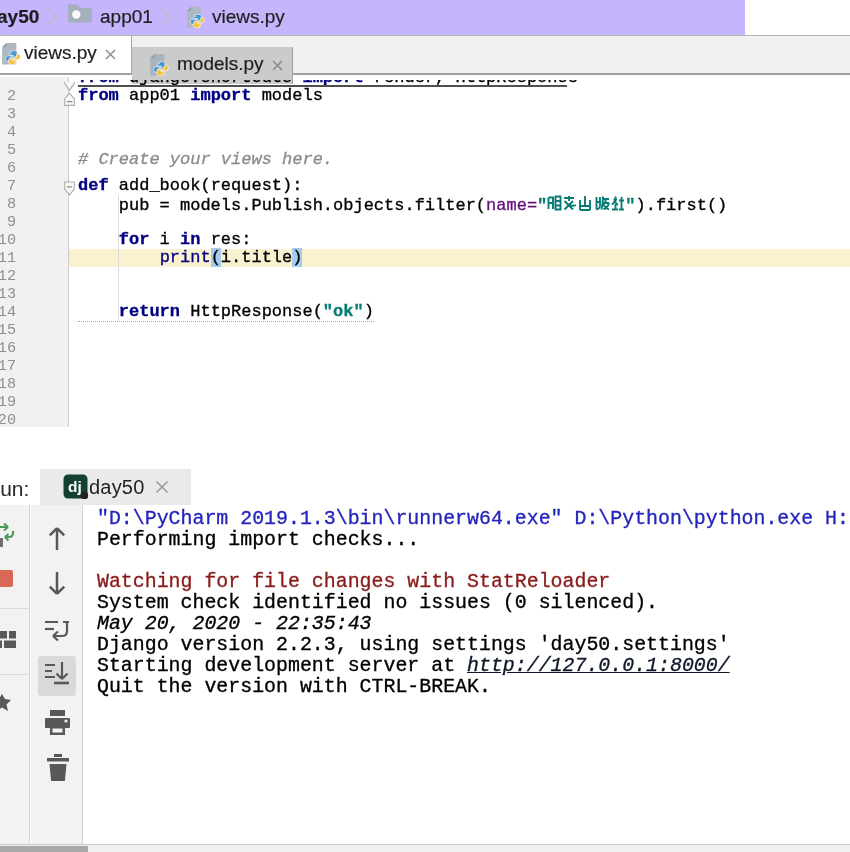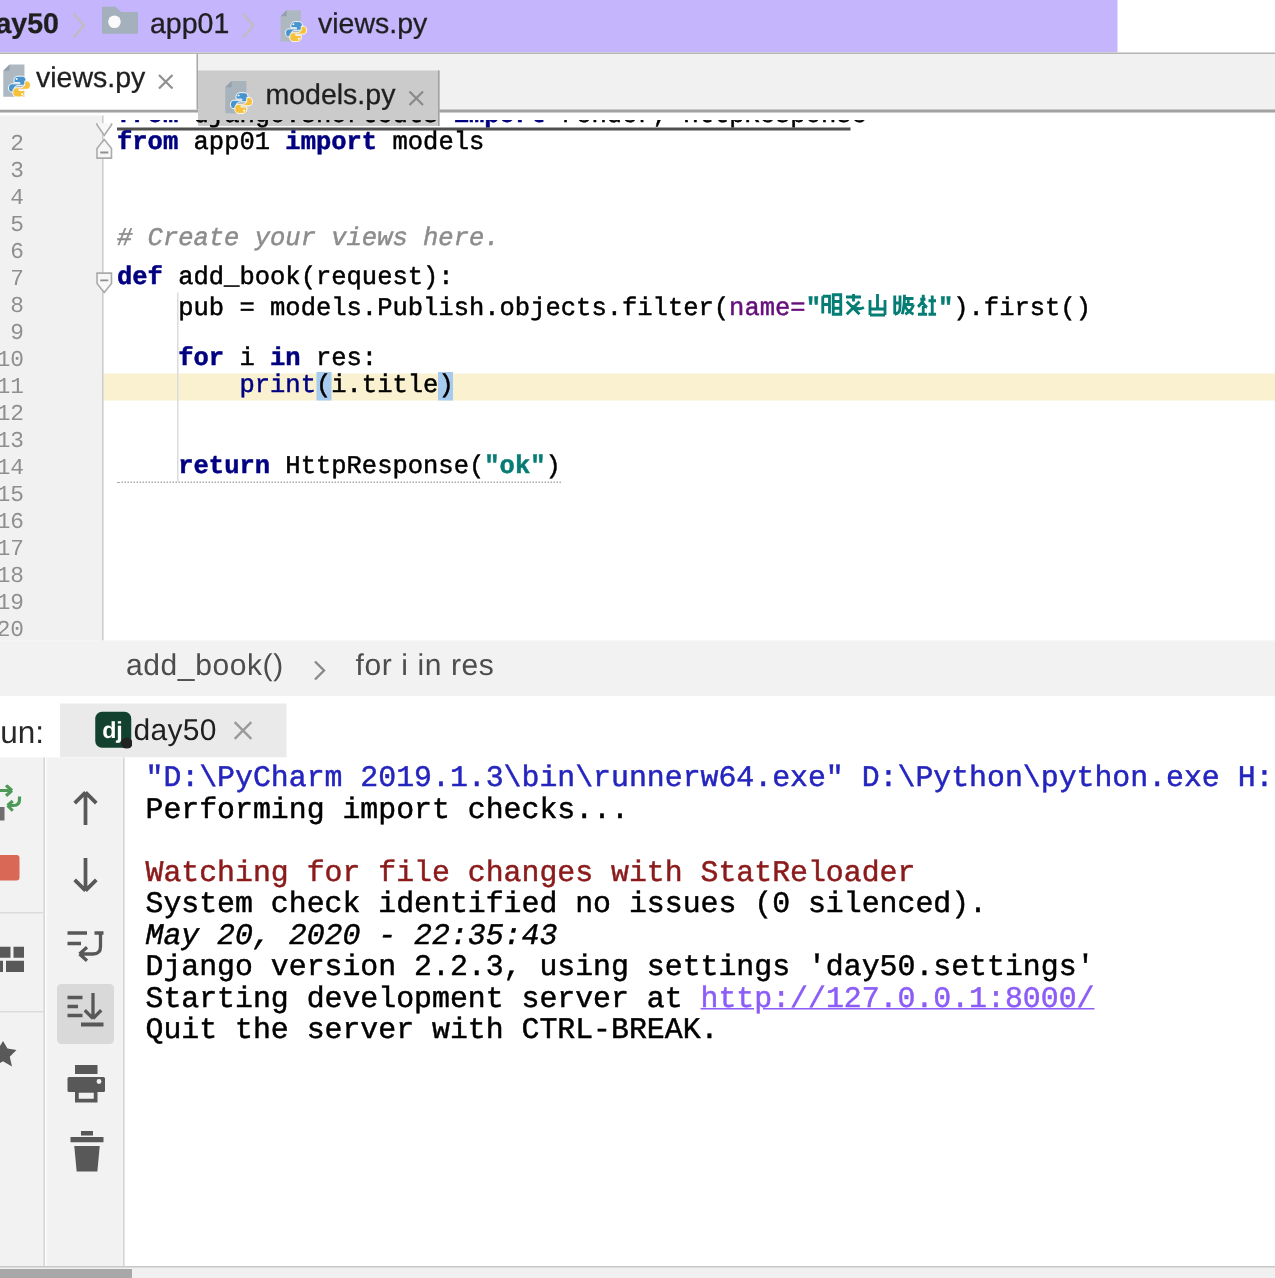--- a/index.html
+++ b/index.html
@@ -50,21 +50,21 @@
 
 #consolewrap { left:0; top:505px; width:850px; height:339px; background:#fff; }
 #col1 { position:absolute; left:0; top:0; width:30px; height:339px; background:#F2F2F2;
   border-right:1px solid #D4D4D4; overflow:hidden; }
 #col2 { position:absolute; left:31px; top:0; width:52px; height:339px; background:#F2F2F2;
   border-right:1px solid #D4D4D4; }
 .conline { position:absolute; left:97px; white-space:pre; -webkit-text-stroke:0.32px currentColor;
   font-family:"Liberation Mono", monospace; font-size:19.9px; line-height:21px; color:#000; }
 .blue { color:#2424BE; }
 .dred { color:#8B1A1A; }
-.link { color:#8b5cf6; text-decoration:underline; }
+.link { color:#0f172a; text-decoration:underline;font-style:italic; }
 
 
 #hscroll { left:0; top:844px; width:850px; height:8px; background:#F0F0F0; border-top:1px solid #C8C8C8; }
 #hthumb { position:absolute; left:0; top:1px; width:88px; height:7px; background:#A8A8A8; }
 </style>
 </head>
 <body>
 <div id="root">
 
   <div id="navbar" class="abs">
@@ -179,27 +179,20 @@
             <path d="M49.5 2 V14.5 M49.5 7 H53 M53 2 V10 Q53 14 49.5 14.5 M56 1.5 Q56 9 54.5 14.5 M56 4 H62 M58.5 4 V8 M62 8 H56 Q57 12 62 14.5 M62 8 Q61 12 56.5 14.5"></path>
             <path d="M66.5 4.5 H70 M68.5 1.5 V5 Q67 8 65 9.5 M68 6.5 Q69.5 9 71 10 M68.5 9 V14.5 M65 14.5 H71 M74.5 2 V14.5 M72 5.5 H77 M72 14.5 H77"></path>
           </g>
         </svg><span class="str">"</span>).first()</div>
     <div class="codeline" style="top:151px;">    <span class="kw">for</span> i <span class="kw">in</span> res:</div>
     <div class="codeline" style="top:169px;">        <span class="bi">print</span><span class="brace">(</span>i.title<span class="brace">)</span></div>
     <div class="codeline" style="top:223px;"><span style="border-bottom:1px dotted #ABABAB;">    <span class="kw">return</span> HttpResponse(<span class="str">"ok"</span>)</span></div>
     <div class="abs" style="left:118px;top:115px;width:1px;height:126px;background:#DCDCDC;"></div>
   </div>
 
-  <div id="crumbs2" class="abs">
-    <span style="left:84px;">add_book()</span>
-    <svg class="abs" style="left:208px;top:13px;" width="10" height="14" viewBox="0 0 10 14">
-        <path d="M2 1 L8 7 L2 13" fill="none" stroke="#8A8A8A" stroke-width="1.6"></path>
-      </svg>
-    <span style="left:237px;">for i in res</span>
-  </div>
 
   <div id="runrow" class="abs">
     <span id="runlabel">Run:</span>
     <div id="day50tab">
       <svg class="abs" style="left:23px;top:5px;" width="25" height="25" viewBox="0 0 25 25">
 <rect x="0.5" y="0.5" width="24" height="24" rx="4.5" fill="#12422F"></rect>
 <circle cx="21.5" cy="21.5" r="3.8" fill="#222222"></circle>
 <text x="12" y="18" font-family="Liberation Sans" font-size="15.5" font-weight="bold" fill="#fff" text-anchor="middle">dj</text>
 </svg>
       <span class="lbl">day50</span>
@@ -271,21 +264,21 @@
         </svg>
     </div>
     <div id="conlines">
       <div class="conline blue" style="top:3px;">"D:\PyCharm 2019.1.3\bin\runnerw64.exe" D:\Python\python.exe H:</div>
       <div class="conline" style="top:24px;">Performing import checks...</div>
       <div class="conline dred" style="top:66px;">Watching for file changes with StatReloader</div>
       <div class="conline" style="top:87px;">System check identified no issues (0 silenced).</div>
       <div class="conline" style="top:108px;font-style:italic;">May 20, 2020 - 22:35:43</div>
       <div class="conline" style="top:129px;">Django version 2.2.3, using settings 'day50.settings'</div>
       <div class="conline" style="top:150px;">Starting development server at <span class="link">http://127.0.0.1:8000/</span></div>
-      <div class="conline" style="top:171px;">Quit the server with CTRL-BREAK.</div>
+      <div class="conline" style="top:171px;">Quit the version with CTRL-BREAK.</div>
     </div>
   </div>
 
   <div id="hscroll" class="abs">
       <div id="hthumb"></div>
     </div>
 
 </div>
 
 </body></html>

